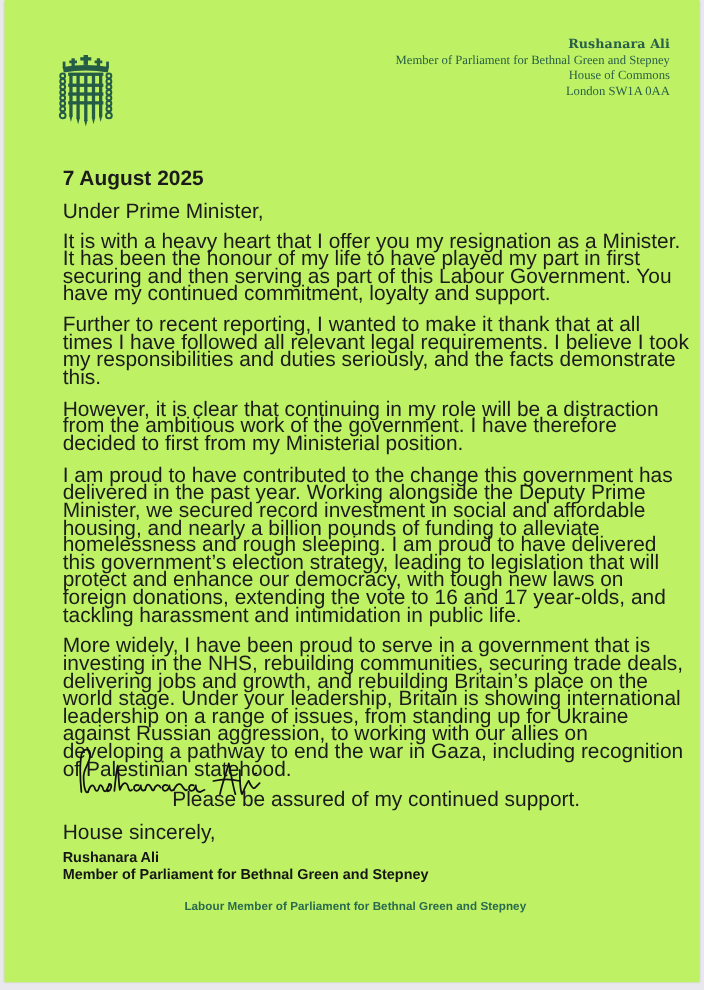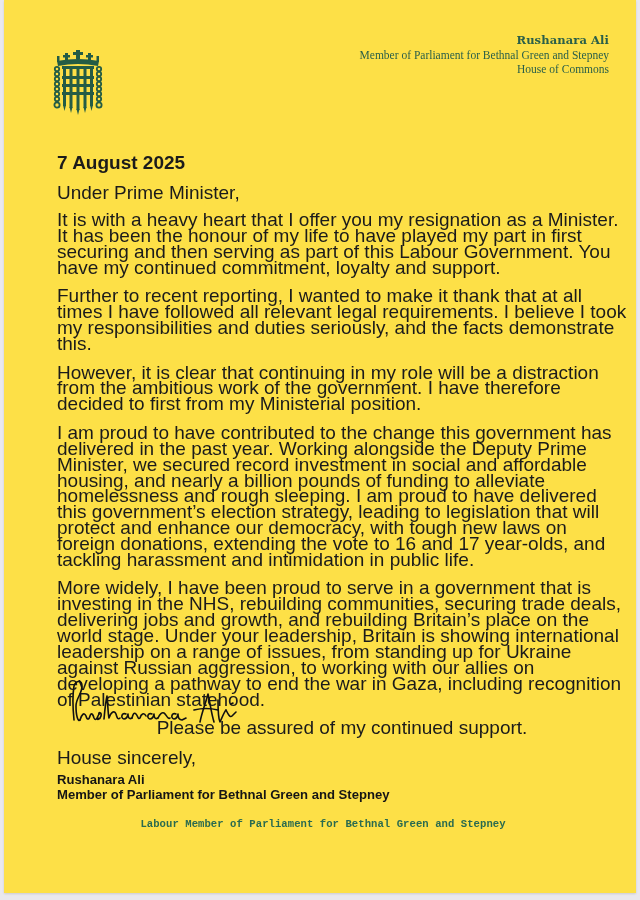--- a/index.html
+++ b/index.html
@@ -9,21 +9,21 @@
       height: 900px;
       overflow: hidden;
       background: #e9e8ee;
     }
     .page {
       position: absolute;
       left: 4px;
       top: 0;
       width: 632px;
       height: 893px;
-      background: #fde047;
+      background: #bef264;
       box-shadow: 0 1px 2px rgba(0,0,0,0.12);
     }
     .crest {
       position: absolute;
       left: 49px;
       top: 47px;
       width: 50px;
       height: 70px;
     }
     .letterhead {
@@ -85,21 +85,21 @@
       font-size: 13.1px;
       line-height: 15px;
       color: #151515;
     }
     .footer {
       position: absolute;
       left: 0;
       width: 632px;
       top: 818px;
       text-align: center;
-      font-family: Liberation Mono, monospace;
+      font-family: Liberation Sans, sans-serif;
       font-weight: bold;
       font-size: 10.6px;
       color: #2a6a4f;
       letter-spacing: 0.05px;
     }
     .footer span {
       position: relative;
       left: 3px;
     }
   </style>
@@ -158,20 +158,21 @@
       <circle cx="46" cy="47" r="2.2"></circle>
       <circle cx="46" cy="52" r="2.2"></circle>
       <circle cx="46" cy="58" r="2.6"></circle>
     </g>
   </svg>
 
   <div class="letterhead">
     <div class="lh-name">Rushanara Ali</div>
     <div class="lh-line">Member of Parliament for Bethnal Green and Stepney</div>
     <div class="lh-line">House of Commons</div>
+    <div class="lh-line">London SW1A 0AA</div>
   </div>
 
   <div class="body">
     <p class="date">7 August 2025</p>
     <p class="salutation">Under Prime Minister,</p>
     <p>It is with a heavy heart that I offer you my resignation as a Minister. It has been the honour of my life to have played my part in first securing and then serving as part of this Labour Government. You have my continued commitment, loyalty and support.</p>
     <p>Further to recent reporting, I wanted to make it thank that at all times I have followed all relevant legal requirements. I believe I took my responsibilities and duties seriously, and the facts demonstrate this.</p>
     <p>However, it is clear that continuing in my role will be a distraction from the ambitious work of the government. I have therefore decided to first from my Ministerial position.</p>
     <p>I am proud to have contributed to the change this government has delivered in the past year. Working alongside the Deputy Prime Minister, we secured record investment in social and affordable housing, and nearly a billion pounds of funding to alleviate homelessness and rough sleeping. I am proud to have delivered this government’s election strategy, leading to legislation that will protect and enhance our democracy, with tough new laws on foreign donations, extending the vote to 16 and 17 year-olds, and tackling harassment and intimidation in public life.</p>
     <p>More widely, I have been proud to serve in a government that is investing in the NHS, rebuilding communities, securing trade deals, delivering jobs and growth, and rebuilding Britain’s place on the world stage. Under your leadership, Britain is showing international leadership on a range of issues, from standing up for Ukraine against Russian aggression, to working with our allies on developing a pathway to end the war in Gaza, including recognition of Palestinian statehood.</p>

